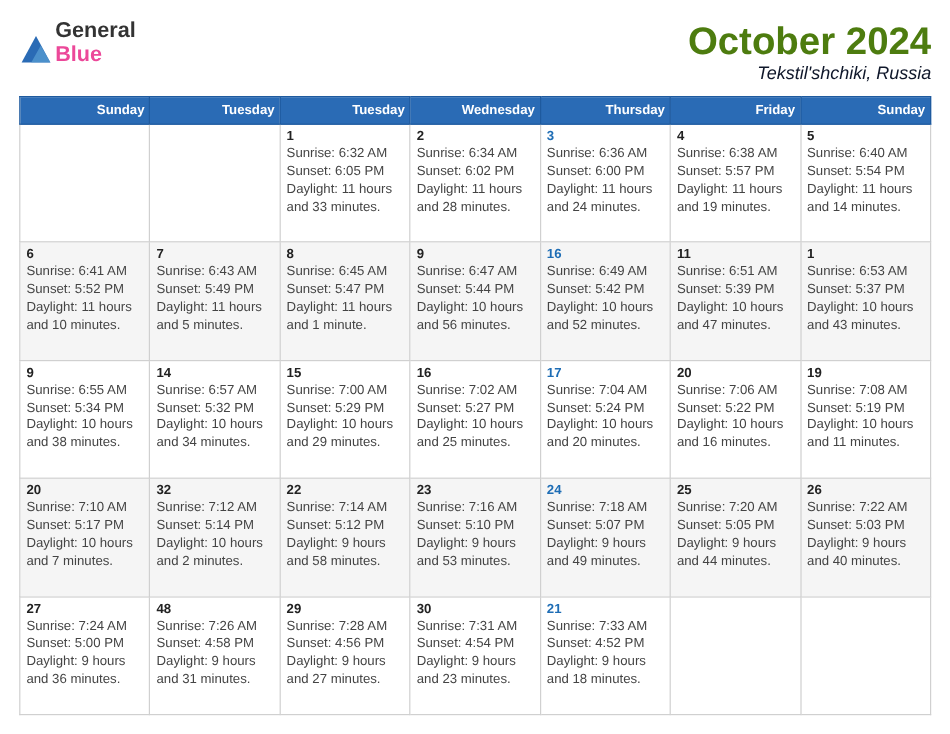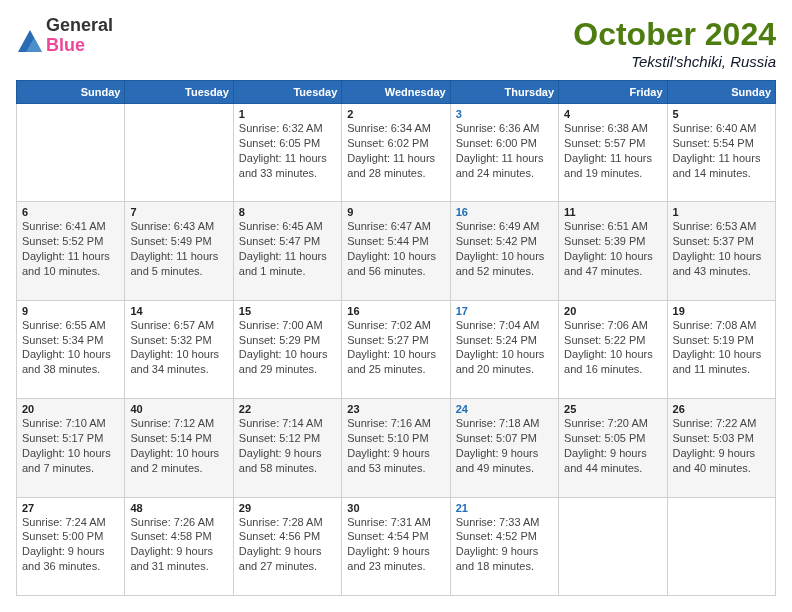--- a/index.html
+++ b/index.html
@@ -226,21 +226,21 @@
             <span class="day-num">19</span>
             <div class="day-info">Sunrise: 7:08 AM<br>Sunset: 5:19 PM<br>Daylight: 10 hours and 11 minutes.</div>
           </td>
         </tr>
         <tr>
           <td>
             <span class="day-num">20</span>
             <div class="day-info">Sunrise: 7:10 AM<br>Sunset: 5:17 PM<br>Daylight: 10 hours and 7 minutes.</div>
           </td>
           <td>
-            <span class="day-num">40</span>
+            <span class="day-num">32</span>
             <div class="day-info">Sunrise: 7:12 AM<br>Sunset: 5:14 PM<br>Daylight: 10 hours and 2 minutes.</div>
           </td>
           <td>
             <span class="day-num">22</span>
             <div class="day-info">Sunrise: 7:14 AM<br>Sunset: 5:12 PM<br>Daylight: 9 hours and 58 minutes.</div>
           </td>
           <td>
             <span class="day-num">23</span>
             <div class="day-info">Sunrise: 7:16 AM<br>Sunset: 5:10 PM<br>Daylight: 9 hours and 53 minutes.</div>
           </td>

